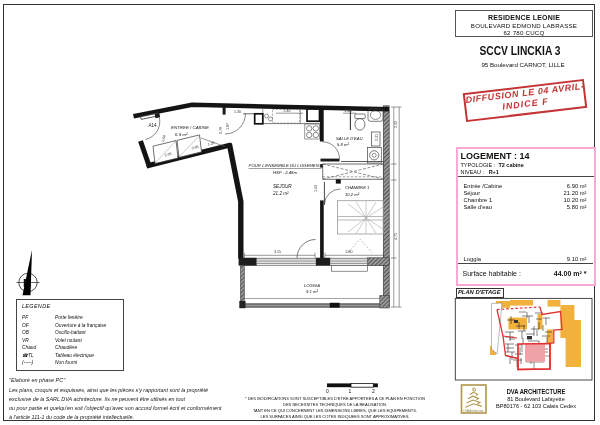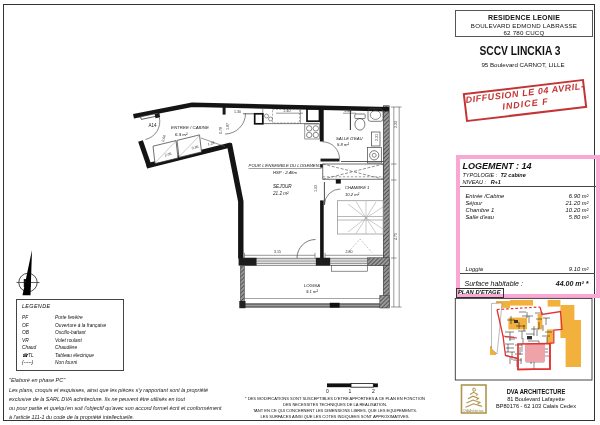--- a/index.html
+++ b/index.html
@@ -19,21 +19,21 @@
   <div style="font-size:6.2px;letter-spacing:.2px;">62 780 CUCQ</div>
 </div>
 <div class="abs ctr" style="left:449px;top:43.5px;width:142px;font-size:12.5px;font-weight:bold;transform:scaleX(.82);">SCCV LINCKIA 3</div>
 <div class="abs ctr" style="left:452px;top:61px;width:142px;font-size:6.2px;">95 Boulevard CARNOT, LILLE</div>
 
 <div class="abs ctr" style="left:464px;top:86px;width:118px;height:25px;border:2px solid #c43434;transform:rotate(-6.8deg);color:#c43434;">
   <div style="font-size:9px;font-weight:bold;font-style:italic;letter-spacing:.6px;margin-top:0px;white-space:nowrap;">DIFFUSION LE 04 AVRIL-</div>
   <div style="font-size:9px;font-weight:bold;font-style:italic;letter-spacing:1px;margin-top:0.5px;">INDICE F</div>
 </div>
 
-<div class="abs" style="left:455.5px;top:155px;width:136px;height:135px;border:4px solid #f9a8d4;font-style:italic;">
+<div class="abs" style="left:455.5px;top:147px;width:136px;height:135px;border:2px solid #f9a8d4;">
   <div style="position:absolute;left:3px;top:1.5px;font-size:9px;font-weight:bold;">LOGEMENT : 14</div>
   <div style="position:absolute;left:3px;top:12.5px;font-size:5.5px;">TYPOLOGIE :&nbsp;&nbsp;<b>T2 cabine</b></div>
   <div style="position:absolute;left:3px;top:19.5px;font-size:5.5px;">NIVEAU :&nbsp;&nbsp;&nbsp;<b>R+1</b></div>
   <div style="position:absolute;left:0;top:26.5px;width:136px;border-top:1px solid #444;"></div>
   <div style="position:absolute;left:6px;top:34px;font-size:5.8px;">Entrée /Cabine</div>
     <div style="position:absolute;right:7px;top:34px;font-size:5.8px;">6.90 m²</div>
   <div style="position:absolute;left:6px;top:41px;font-size:5.8px;">Séjour</div>
     <div style="position:absolute;right:7px;top:41px;font-size:5.8px;">21.20 m²</div>
   <div style="position:absolute;left:6px;top:48px;font-size:5.8px;">Chambre 1</div>
     <div style="position:absolute;right:7px;top:48px;font-size:5.8px;">10.20 m²</div>

